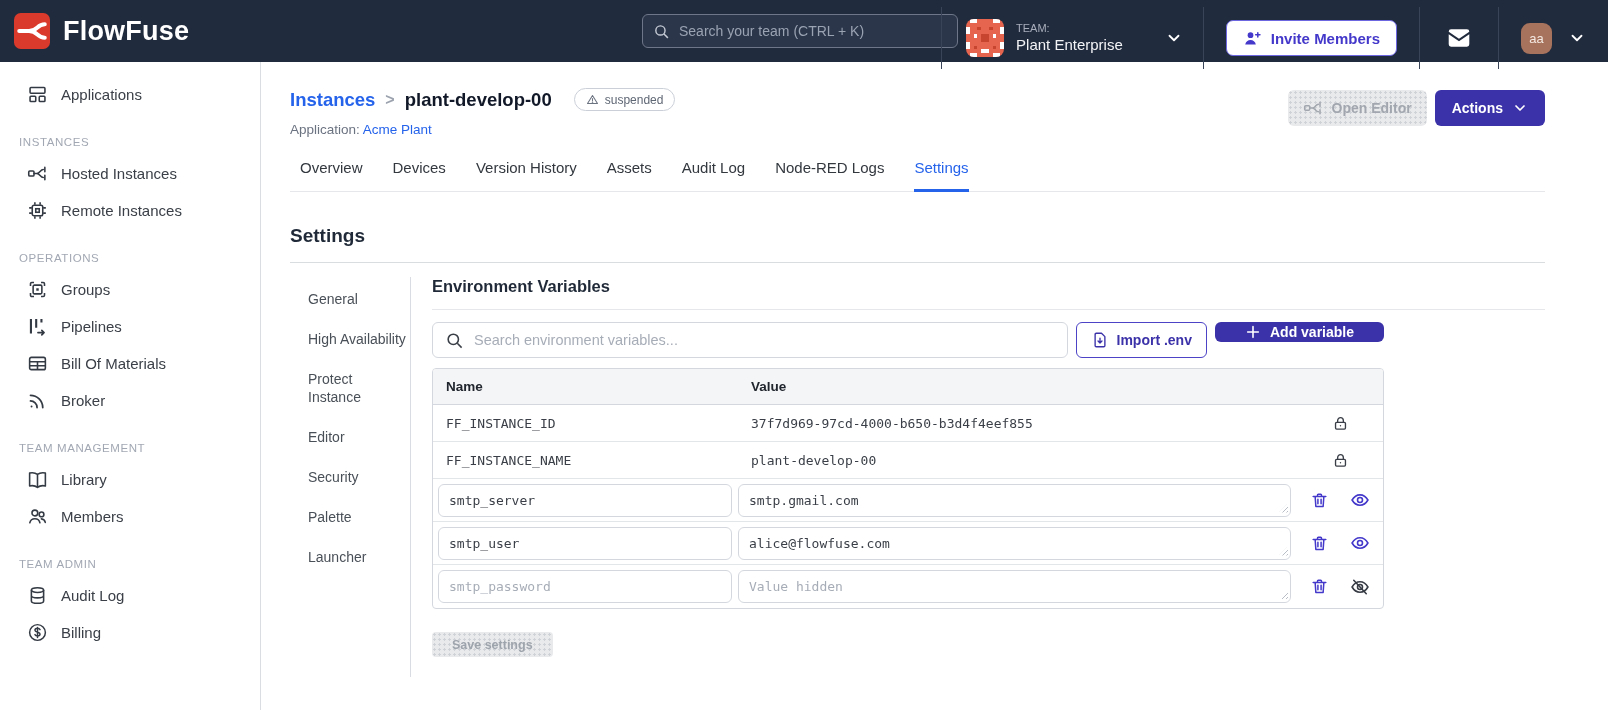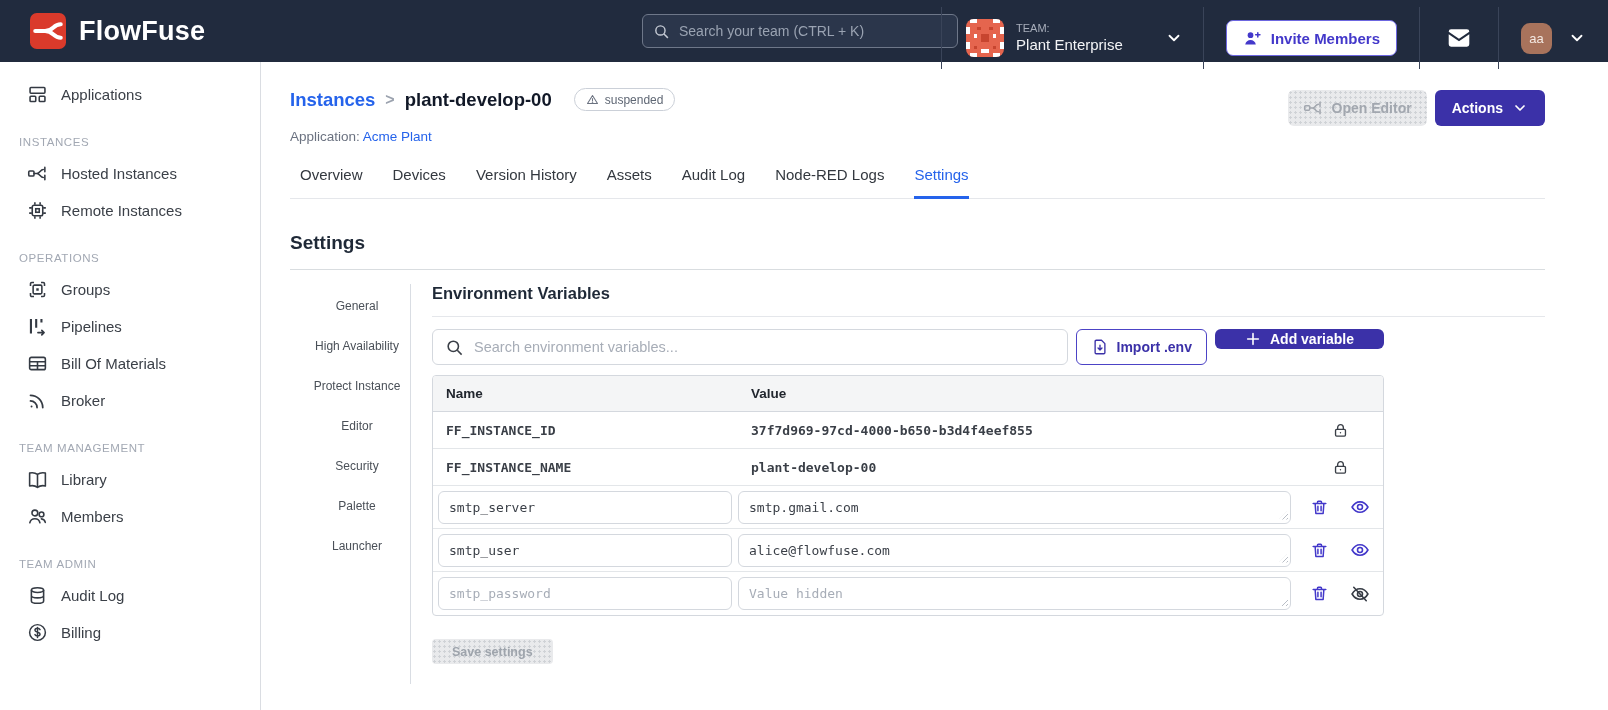--- a/index.html
+++ b/index.html
@@ -18,21 +18,21 @@
   }
   *{margin:0;padding:0;box-sizing:border-box;}
   html,body{width:1608px;height:710px;}
   body{font-family:"Liberation Sans","DejaVu Sans",sans-serif;background:#fff;}
   .mono{font-family:"DejaVu Sans Mono","Liberation Mono",monospace;}
   .canvas{position:relative;width:1608px;height:710px;overflow:hidden;background:#fff;}
   svg{display:block;}
 
   
   .navbar{position:absolute;top:0;left:0;width:1608px;height:62px;background:var(--navy);display:flex;align-items:center;}
-  .brand{display:flex;align-items:center;gap:13px;padding-left:30px;cursor:pointer;}
+  .brand{display:flex;align-items:center;gap:13px;padding-left:14px;cursor:pointer;}
   .brand-logo{width:36px;height:36px;}
   .brand-text{color:#fff;font-size:27px;font-weight:bold;letter-spacing:.2px;}
   .nav-search{position:absolute;left:642px;top:14px;width:316px;height:34px;background:#2B364B;border:1px solid #6E7789;border-radius:6px;display:flex;align-items:center;padding:0 10px;gap:9px;}
   .nav-search svg{width:17px;height:17px;color:#C7CCD6;}
   .nav-search input{flex:1;background:transparent;border:none;outline:none;color:#E5E7EB;font-size:14px;font-family:inherit;}
   .nav-search input::placeholder{color:#9AA3B2;}
   .nav-right{position:absolute;right:0;top:0;height:76px;display:flex;align-items:center;}
   .vdiv{width:1px;height:62px;background:var(--navy-line);}
   .team-picker{display:flex;align-items:center;padding:0 20px 0 24px;gap:12px;cursor:pointer;height:62px;}
   .team-avatar{width:38px;height:38px;border-radius:8px;overflow:hidden;flex:0 0 auto;}
@@ -57,59 +57,59 @@
 
   
   .main{position:absolute;top:62px;left:261px;right:0;bottom:0;padding:26px 63px 0 29px;overflow:hidden;}
   .page-header{display:flex;justify-content:space-between;align-items:flex-start;}
   .breadcrumb{display:flex;align-items:center;gap:10px;font-size:18.5px;font-weight:bold;}
   .breadcrumb .crumb-link{color:var(--link);cursor:pointer;text-decoration:none;}
   .breadcrumb .crumb-sep{color:#9CA3AF;font-size:16px;}
   .breadcrumb .crumb-current{color:#111827;}
   .status-badge{display:flex;align-items:center;gap:6px;height:23px;padding:0 11px;border:1px solid #CBD0D8;border-radius:12px;color:#5F6774;font-size:12px;font-weight:normal;margin-left:12px;}
   .status-badge svg{width:13px;height:13px;color:#6B7280;}
-  .app-line{margin-top:18px;font-size:13.5px;color:var(--muted);}
+  .app-line{margin-top:11px;font-size:13.5px;color:var(--muted);}
   .app-line .app-link{color:var(--link);cursor:pointer;}
   .header-actions{display:flex;gap:8px;margin-top:2px;}
   .btn{display:flex;align-items:center;gap:9px;height:36px;border-radius:6px;font-size:14px;font-weight:bold;border:none;cursor:pointer;font-family:inherit;}
   .btn-disabled{background-color:#E9EAEC;background-image:radial-gradient(#CFD2D6 1px,transparent 1.2px);background-size:5px 5px;color:#A2A7AF;padding:0 15px;cursor:default;}
   .btn-disabled svg{width:20px;height:20px;color:#A2A7AF;}
   .btn-primary{background:var(--indigo);color:#fff;padding:0 17px;}
   .btn-primary .chev{width:16px;height:16px;}
   .btn-primary svg{color:#fff;}
 
   .tabs{display:flex;gap:30px;margin-top:22px;border-bottom:1px solid var(--row-line);padding-left:10px;}
   .tab{font-size:15px;color:#33383F;padding-bottom:13px;cursor:pointer;border-bottom:3px solid transparent;margin-bottom:-1px;}
   .tab.active{color:var(--link);border-bottom-color:var(--link);}
 
   .settings-title{margin-top:33px;font-size:19px;font-weight:bold;color:var(--ink);}
   .settings-hr{border:none;border-top:1px solid #D9DDE0;margin-top:15px;}
   .settings-body{display:flex;margin-top:14px;align-items:stretch;}
   .subnav{width:120px;flex:0 0 auto;padding-top:2px;}
-  .subnav-item{border-left:4px solid transparent;padding:11px 4px 11px 14px;font-size:12px;color:#4A5058;line-height:18px;cursor:pointer;text-align:center;}
+  .subnav-item{border-left:4px solid transparent;padding:11px 4px 11px 14px;font-size:14px;color:#4A5058;line-height:18px;cursor:pointer;}
   .subnav-item.active{color:var(--link);border-left-color:#2F62E4;}
   .subnav-divider{width:1px;background:#D9DDE3;flex:0 0 auto;min-height:396px;}
   .panel{flex:1;margin-left:21px;padding-bottom:20px;}
   .panel-title{font-size:16.5px;font-weight:bold;color:var(--ink);padding-bottom:13px;border-bottom:1px solid var(--row-line);}
 
   .env-toolbar{display:flex;gap:8px;margin-top:12px;width:952px;}
   .env-search{flex:1;height:36px;border:1px solid var(--border);border-radius:6px;display:flex;align-items:center;padding:0 12px;gap:10px;background:#fff;}
   .env-search svg{width:19px;height:19px;color:#3A3F47;}
   .env-search input{flex:1;border:none;outline:none;font-size:14.5px;color:var(--body);font-family:inherit;}
   .env-search input::placeholder{color:#A7ADB7;}
   .btn-outline{display:flex;align-items:center;gap:8px;height:36px;padding:0 14px;background:#fff;border:1px solid #4C43C6;border-radius:6px;color:var(--indigo);font-size:14px;font-weight:bold;cursor:pointer;font-family:inherit;}
   .btn-outline svg{width:18px;height:18px;}
   .btn-add{height:20px;padding:0 30px;justify-content:flex-end;}
   .btn-add svg{width:16px;height:16px;}
 
   .env-table{width:952px;margin-top:10px;border:1px solid var(--border);border-radius:4px;overflow:hidden;}
   .t-row{display:grid;grid-template-columns:305px 1fr 86px;align-items:center;}
   .t-head{background:var(--head-bg);height:36px;border-bottom:1px solid var(--border);font-size:13.5px;font-weight:bold;color:#21262E;}
   .t-head .t-cell{padding-left:13px;}
-  .t-row.locked{height:37px;border-bottom:1px solid #E3E6E9;font-size:13px;color:#3A3F47;font-weight:bold;}
+  .t-row.locked{height:37px;border-bottom:1px solid #E3E6E9;font-size:13px;color:#3A3F47;}
   .t-row.locked .t-cell{padding-left:13px;}
   .t-row.editable{height:43px;border-bottom:1px solid #E3E6E9;}
   .t-row.editable:last-of-type{border-bottom:none;}
   .actions-cell{display:flex;align-items:center;justify-content:center;gap:21px;padding-left:0 !important;}
   .icon-btn{display:flex;align-items:center;justify-content:center;cursor:pointer;background:none;border:none;padding:0;}
   .lock-i{width:17px;height:17px;color:#3A3F47;}
   .trash-i{width:19px;height:19px;color:var(--indigo-icon);}
   .eye-i{width:20px;height:20px;color:var(--indigo-icon);}
   .eye-slash-i{width:20px;height:20px;color:#373C45;}
   .name-cell-input{padding:0 6px 0 5px;}

